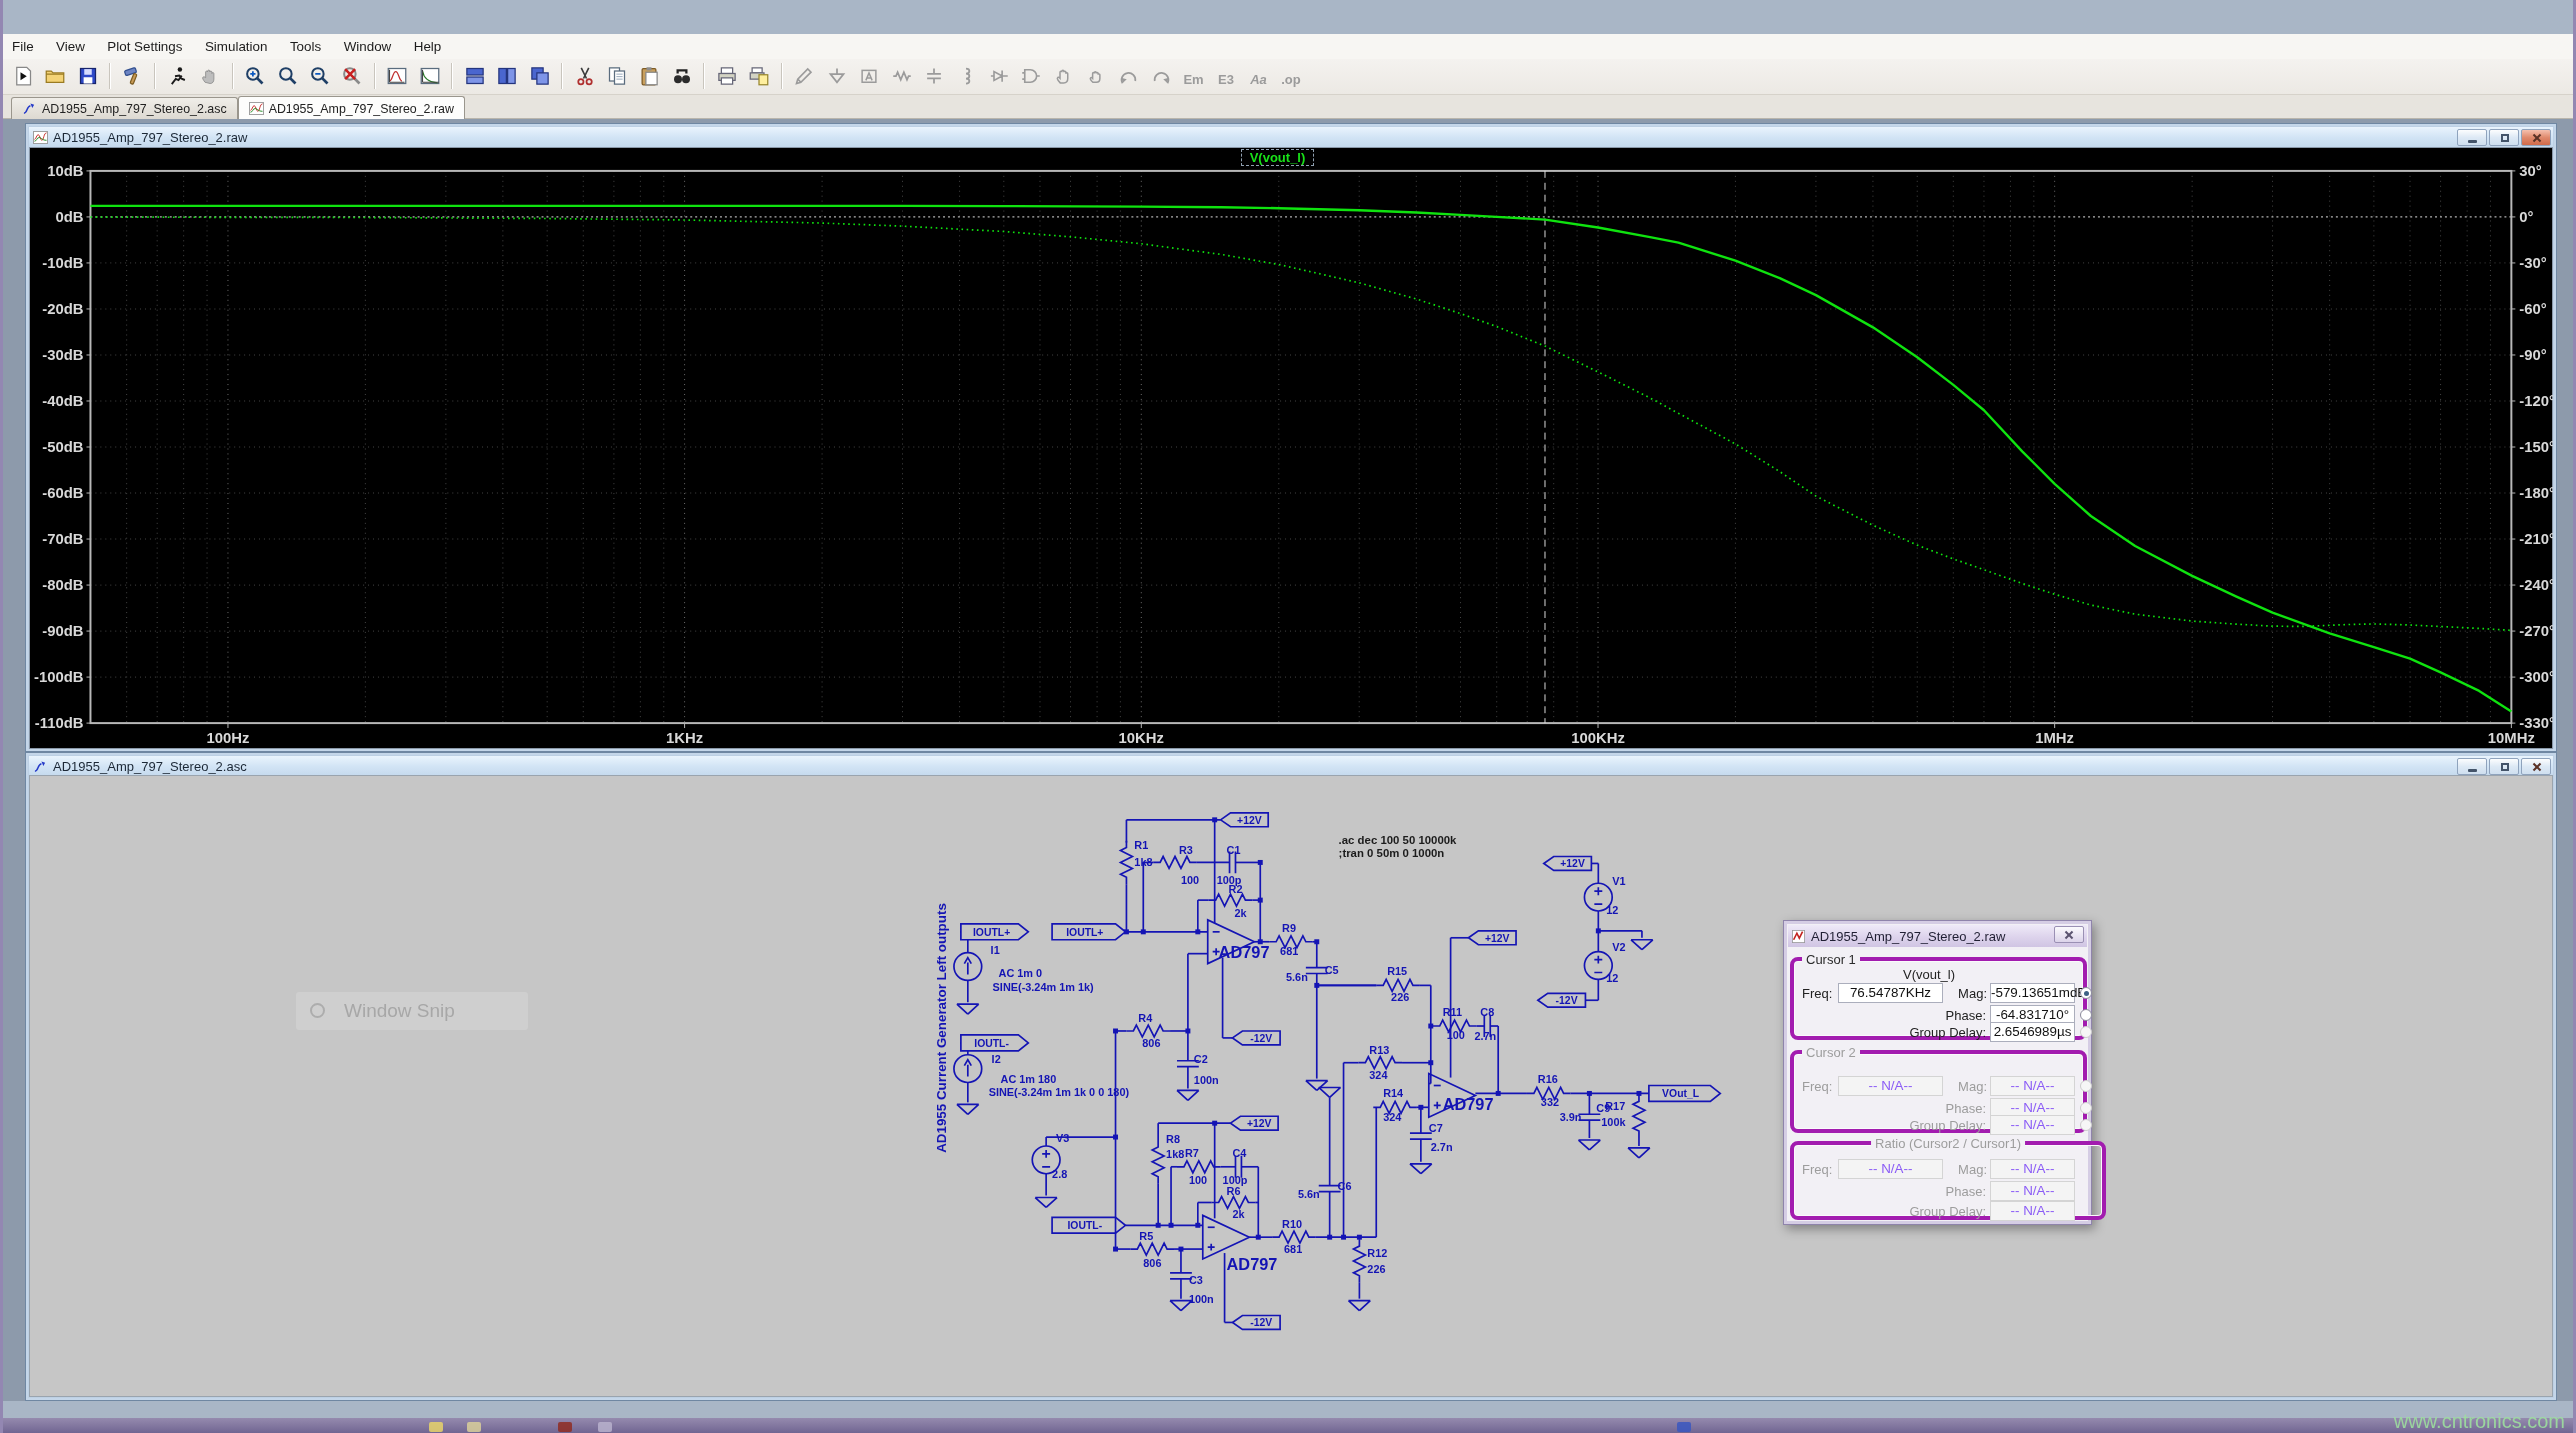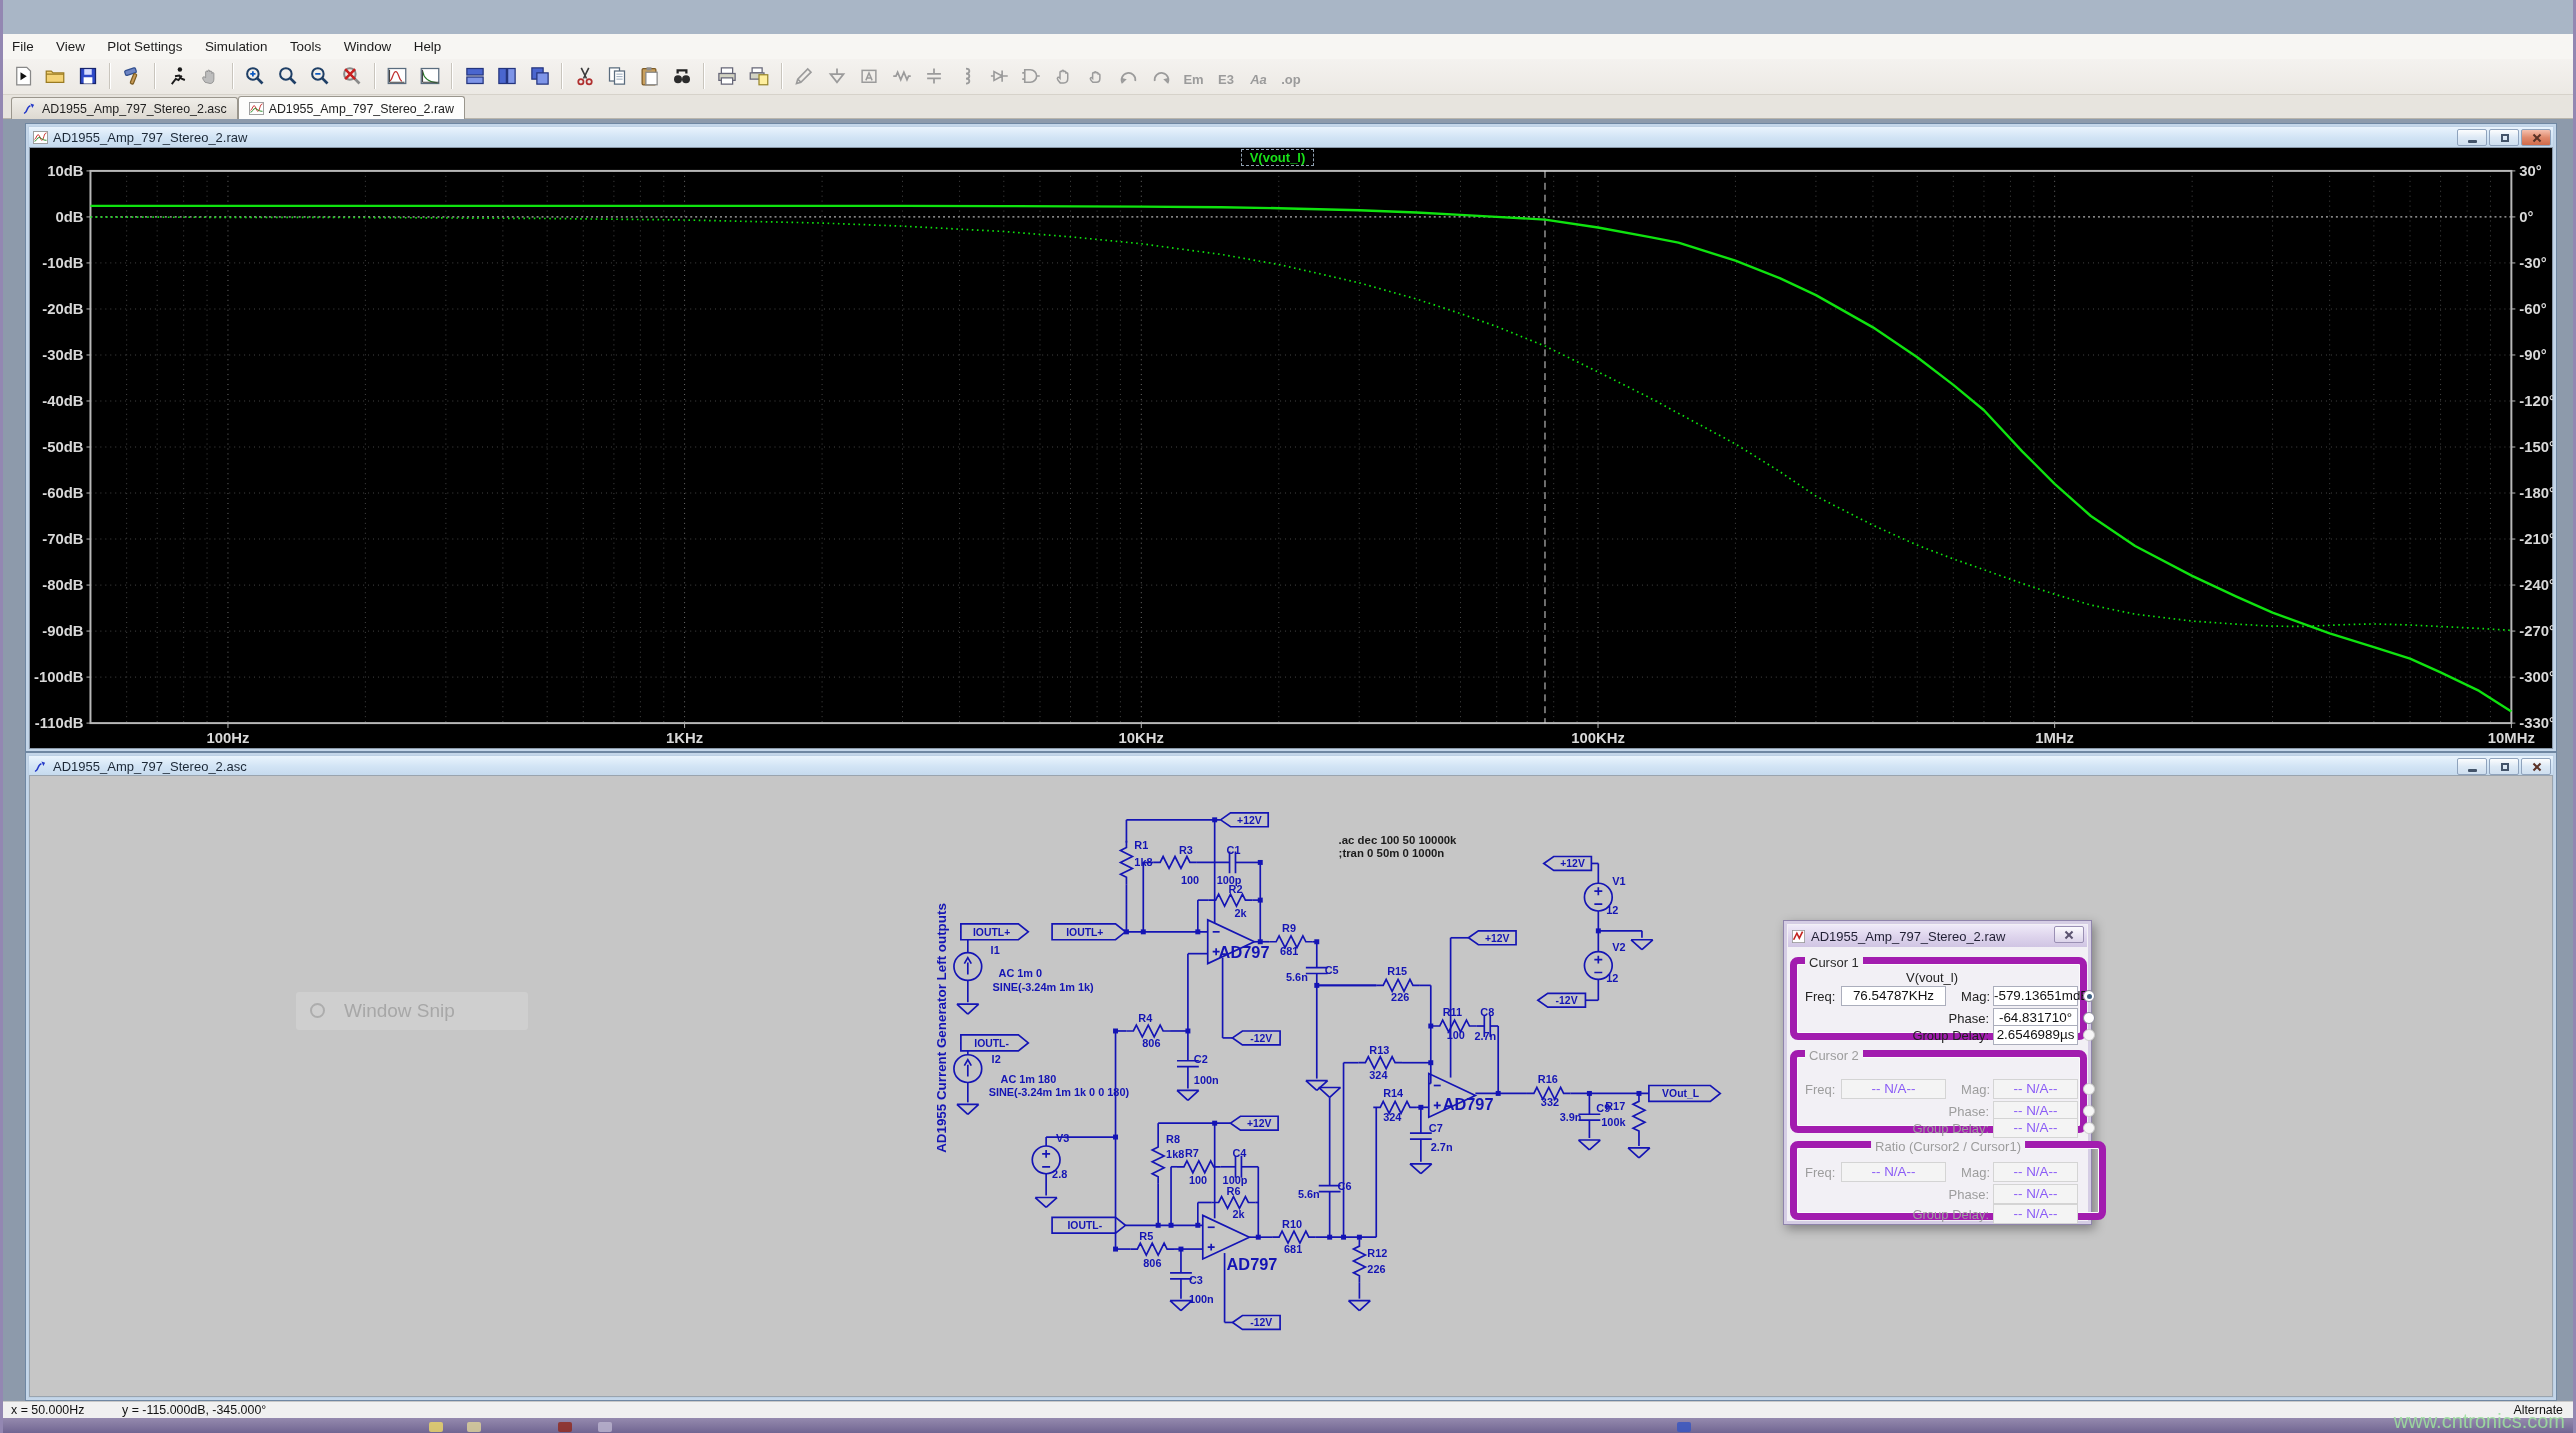--- a/index.html
+++ b/index.html
@@ -78,21 +78,21 @@
   #ghostsnip .gc{position:absolute;left:14px;top:11px;width:15px;height:15px;border:2px solid #adadad;border-radius:50%}
   #ghostsnip .gt{position:absolute;left:48px;top:8px;font-size:19px;color:#a7a7a7}
 
   
   #cdlg{position:absolute;left:1780px;top:920px;width:309px;height:305px;background:#f2f0f5;border:1px solid #8f84ab;box-shadow:inset 0 0 0 3px #d5cde4,3px 4px 10px rgba(0,0,0,.35);z-index:10}
   #cdlg .dtb{position:absolute;left:4px;top:4px;right:4px;height:22px;background:linear-gradient(#efeaf8,#ddD3ec 55%,#d0c5e3);display:flex;align-items:center;font-size:13px;color:#201f33;padding-left:3px}
   #cdlg .dtb svg{width:15px;height:13px;margin-right:5px}
   #cdlg .dclose{position:absolute;right:7px;top:5px;width:30px;height:17px;border:1px solid #9a90b4;border-radius:2px;background:linear-gradient(#fbfafd,#dcd4ea);}
   #cdlg .dclose .x1,#cdlg .dclose .x2{position:absolute;left:13.4px;top:3px;width:2px;height:10px;background:#5b5470}
   #cdlg .dclose .x1{transform:rotate(45deg)}#cdlg .dclose .x2{transform:rotate(-45deg)}
-  .grp{position:absolute;border:7px solid #a21caf;border-radius:8px;box-shadow:inset 0 0 0 1px #fbfafc}
+  .grp{position:absolute;border:4px solid #a21caf;border-radius:8px;box-shadow:inset 0 0 0 1px #fbfafc}
   .grp .gl{position:absolute;top:-9px;left:8px;background:#f2f0f5;padding:0 4px;font-size:13px;color:#2b2b2b}
   .grp .gl.center{left:50%;transform:translateX(-50%);white-space:nowrap}
   .drow{position:absolute;height:20px;font-size:13px;color:#222}
   .dlab{position:absolute;top:3px}
   .fld{position:absolute;height:20px;background:#fff;border:1px solid #abaebc;text-align:center;font-size:13.4px;line-height:18px;color:#111}
   .dis .gl, .dis .dlab{color:#9d9d9d}
   .fld.na{background:#f4f4f4;border-color:#d4d4d4;color:#8b5cf6}
   .radio{position:absolute;width:12px;height:12px;border:1px solid #8a8a9a;border-radius:50%;background:#fff}
   .radio.sel::after{content:"";position:absolute;left:2.5px;top:2.5px;width:5px;height:5px;border-radius:50%;background:#3d6185}
   .radio.dim{border-color:#cccccc;background:#f6f6f6}
@@ -813,25 +813,20 @@
         <span class="dlab" style="left:119px;width:73px;text-align:right">Phase:</span>
         <span class="fld na" style="left:196px;width:85px">-- N/A--</span>
       </div>
       <div class="drow" style="left:0;top:56px;width:100%">
         <span class="dlab" style="left:94px;width:98px;text-align:right">Group Delay:</span>
         <span class="fld na" style="left:196px;width:85px">-- N/A--</span>
       </div>
     </div>
   </div>
 
-  <div id="statusbar">
-    <span class="sx">x = 50.000Hz</span>
-    <span class="sy">y = -115.000dB, -345.000°</span>
-    <span class="sm">Alternate</span>
-  </div>
   <div id="taskbar">
     <span class="tbicon" style="left:426px;background:#e7d36a"></span>
     <span class="tbicon" style="left:464px;background:#d9cf9a"></span>
     <span class="tbicon" style="left:555px;background:#8f2b22"></span>
     <span class="tbicon" style="left:595px;background:#b9b2cc"></span>
     <span class="tbicon" style="left:1674px;background:#3a57c0"></span>
   </div>
   <div id="watermark">www.cntronics.com</div>
 </div>
 

